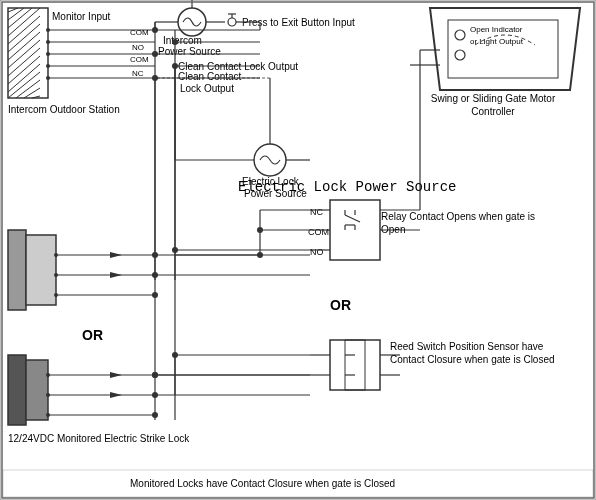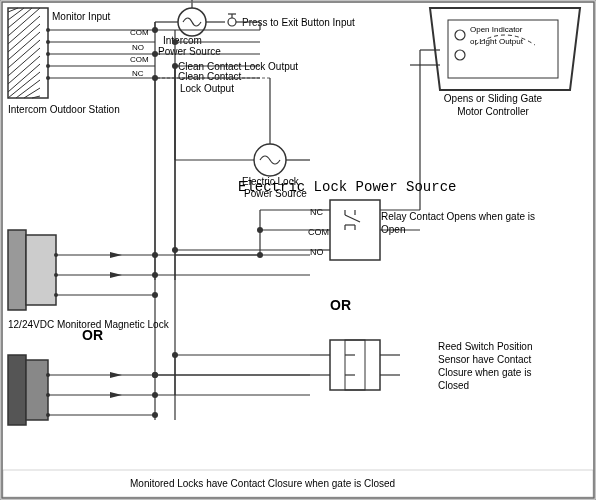--- a/index.html
+++ b/index.html
@@ -243,28 +243,28 @@
 
   <div style="position:absolute; left:178px; top:60px; font-size:10px; font-family:Arial; line-height:1.3;">Clean Contact
 Lock Output</div>
 
   <div style="position:absolute; left:8px; top:103px; font-size:10px; font-family:Arial; line-height:1.3;">Intercom Outdoor
 Station</div>
 
   <div style="position:absolute; left:238px; top:178px; font-size:14px; font-family:Liberation Mono, monospace; line-height:1.3;">Electric Lock
 Power Source</div>
 
-  <div style="position:absolute; left:8px; top:318px; font-size:10px; font-family:Arial; line-height:1.3;">12/24VDC Monitored
-Magnetic Lock</div>
-
-
-  <div style="position:absolute; left:430px; top:92px; font-size:10px; font-family:Arial; line-height:1.3; text-align:center;">Opens or Sliding Gate
+
+  <div style="position:absolute; left:8px; top:432px; font-size:10px; font-family:Arial; line-height:1.3;">12/24VDC Monitored
+Electric Strike Lock</div>
+
+  <div style="position:absolute; left:430px; top:92px; font-size:10px; font-family:Arial; line-height:1.3; text-align:center;">Swing or Sliding Gate
 Motor Controller</div>
 
   <div style="position:absolute; left:381px; top:210px; font-size:10px; font-family:Arial; line-height:1.3;">Relay Contact Opens
 when gate is Open</div>
 
-  <div style="position:absolute; left:390px; top:340px; font-size:10px; font-family:Arial; line-height:1.3;margin-left:48px;">Reed Switch Position
+  <div style="position:absolute; left:390px; top:340px; font-size:10px; font-family:Arial; line-height:1.3;">Reed Switch Position
 Sensor have Contact
 Closure when gate is
 Closed</div>
 
 </div>
 
 </body></html>

